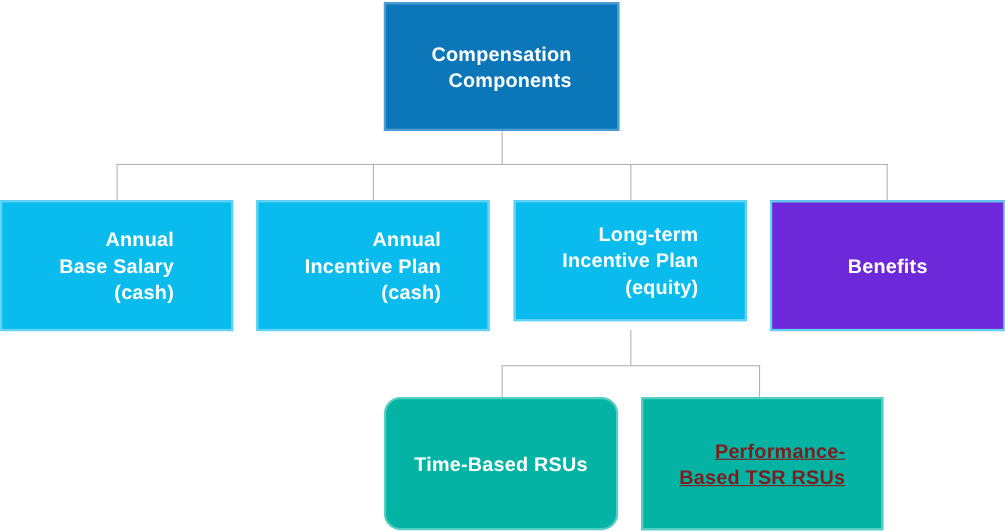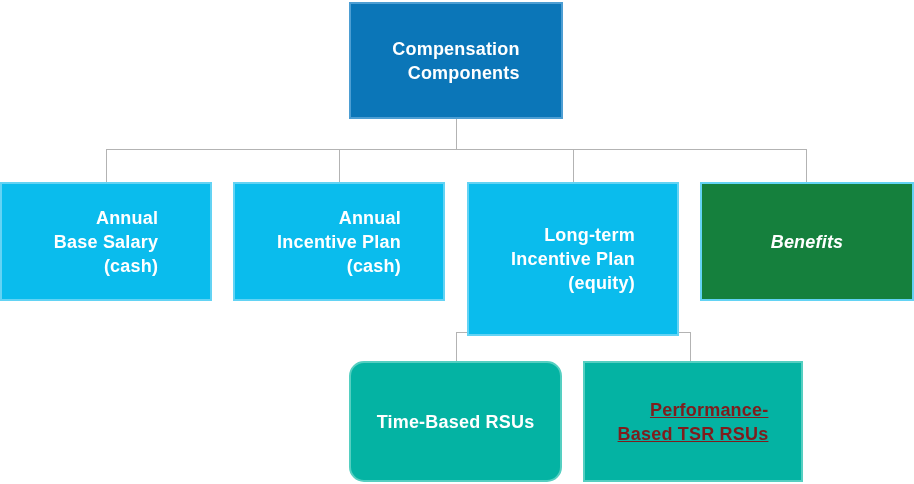--- a/index.html
+++ b/index.html
@@ -27,21 +27,21 @@
     font-size: 18px;
     line-height: 24px;
     letter-spacing: 0.2px;
     white-space: pre-line;
     border: 2px solid transparent;
   }
   
   #node-root     { left: 349px; top: 2px;   width: 214px; height: 117px; }
   #node-base     { left: 0px;   top: 182px; width: 212px; height: 119px; }
   #node-aip      { left: 233px; top: 182px; width: 212px; height: 119px; }
-  #node-lti      { left: 467px; top: 182px; width: 212px; height: 154px; }
+  #node-lti      { left: 467px; top: 182px; width: 212px; height: 110px; }
   #node-benefits { left: 700px; top: 182px; width: 214px; height: 119px; }
   #node-time     { left: 349px; top: 361px; width: 213px; height: 121px; }
   #node-perf     { left: 583px; top: 361px; width: 220px; height: 121px; }
   
   .line   { position: absolute; background: #b3b3b3; }
   .line.v { width: 1px; }
   .line.h { height: 1px; }
   #l-root-down { left: 456px; top: 119px; height: 31px; }
   #l-h1        { left: 106px; top: 149px; width: 701px; }
   #l-drop-a    { left: 106px; top: 149px; height: 33px; }
@@ -77,20 +77,20 @@
 (cash)</div>
 
   <div class="node" id="node-aip" style="background-color: rgb(10, 188, 237); border-color: rgb(99, 211, 244); color: rgb(255, 255, 255);">Annual
 Incentive Plan
 (cash)</div>
 
   <div class="node" id="node-lti" style="background-color: rgb(10, 188, 237); border-color: rgb(99, 211, 244); color: rgb(255, 255, 255);">Long-term
 Incentive Plan
 (equity)</div>
 
-  <div class="node" id="node-benefits" style="background-color: #15803d; border-color: rgb(99, 211, 244); color: rgb(255, 255, 255); font-style: italic;">Benefits</div>
+  <div class="node" id="node-benefits" style="background-color: #6d28d9; border-color: rgb(99, 211, 244); color: rgb(255, 255, 255);">Benefits</div>
 
   <div class="node" id="node-time" style="background-color: rgb(4, 179, 163); border-color: rgb(85, 207, 193); color: rgb(255, 255, 255); border-radius: 15px;">Time-Based RSUs</div>
 
   <div class="node" id="node-perf" style="background-color: rgb(4, 179, 163); border-color: rgb(85, 207, 193); color: #7f1d1d; text-decoration: underline;">Performance-
 Based TSR RSUs</div>
 
 </div>
 
 </body></html>

